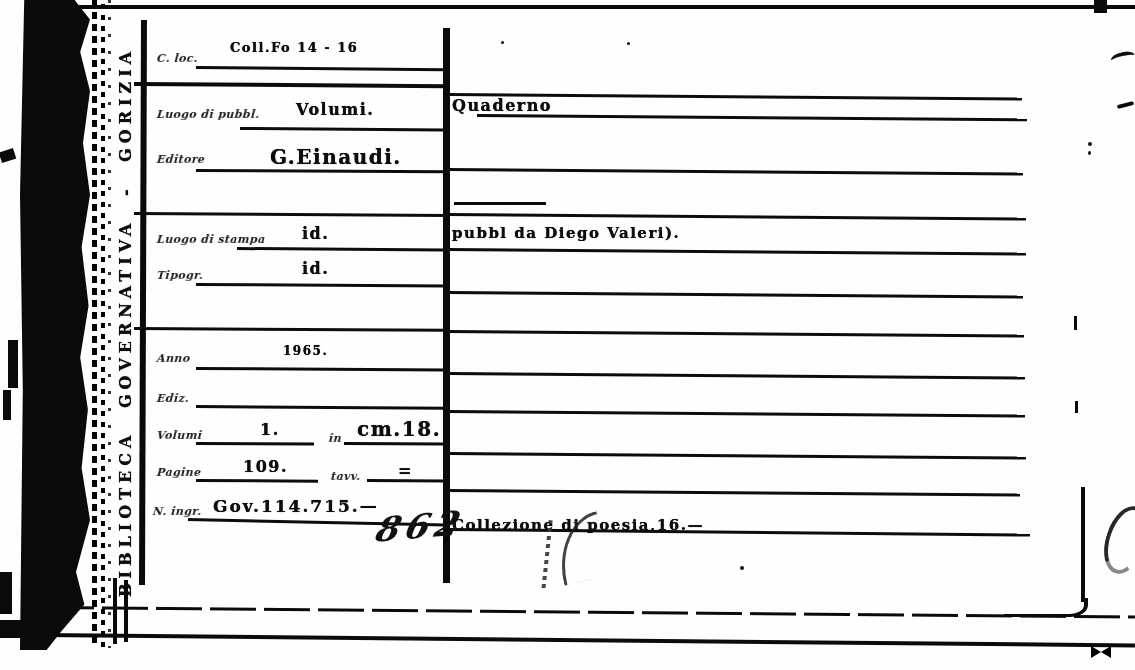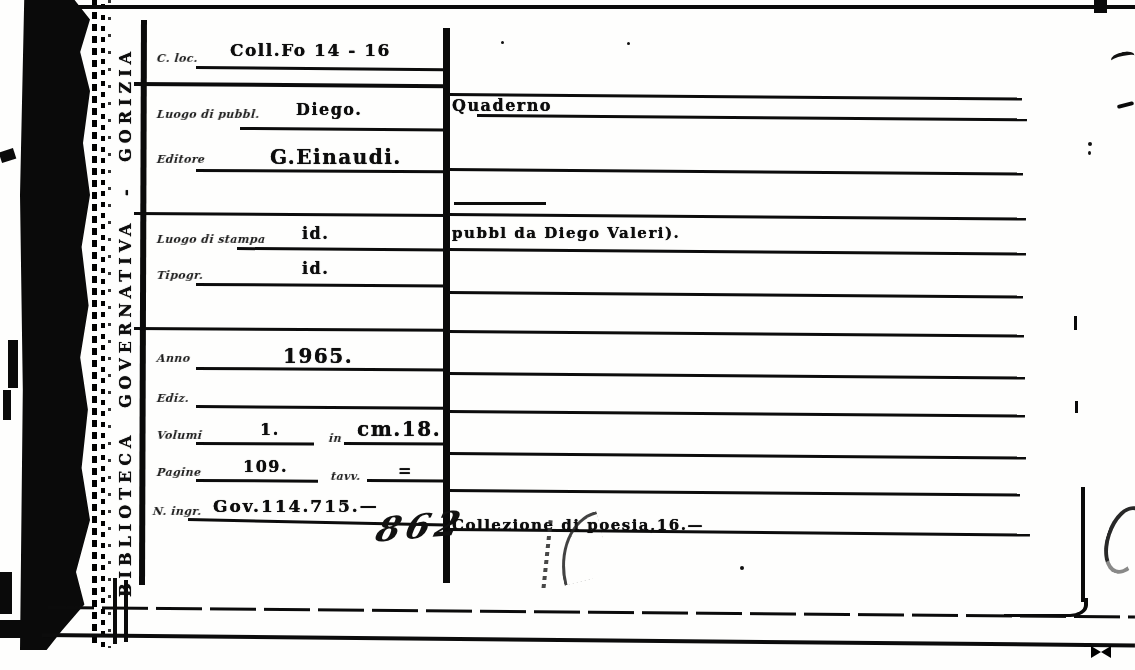--- a/index.html
+++ b/index.html
@@ -40,46 +40,46 @@
 
   <div class="blk" style="left:34px;top:5px;width:1101px;height:4px;"></div>
   <div class="blk" style="left:1094px;top:0;width:13px;height:13px;"></div>
   <div class="blk" style="left:30px;top:4px;width:13px;height:22px;"></div>
   <div class="blk" style="left:140px;top:20px;width:6px;height:565px;transform:rotate(.2deg);"></div>
   <div class="blk" style="left:443px;top:28px;width:7px;height:555px;"></div>
 
   <div class="vlabel">BIBLIOTECA GOVERNATIVA - GORIZIA</div>
 
   <span class="lbl" style="left:157px;top:52px;">C. loc.</span>
-  <span class="typed" style="left:230px;top:40px;font-size:17px;">Coll.Fo 14 - 16</span>
+  <span class="typed" style="left:230px;top:40px;font-size:13px;">Coll.Fo 14 - 16</span>
   <div class="hline" style="left:196px;top:66px;width:248px;transform:rotate(.5deg);"></div>
   <div class="hline" style="left:134px;top:82px;width:312px;height:4px;transform:rotate(.4deg);"></div>
 
   <span class="lbl" style="left:157px;top:108px;">Luogo di pubbl.</span>
-  <span class="typed" style="left:296px;top:100px;font-size:16px;">Diego.</span>
+  <span class="typed" style="left:296px;top:100px;font-size:16px;">Volumi.</span>
   <div class="hline" style="left:240px;top:127px;width:205px;transform:rotate(.4deg);"></div>
 
   <span class="lbl" style="left:157px;top:153px;">Editore</span>
   <span class="typed" style="left:270px;top:145px;font-size:20px;">G.Einaudi.</span>
   <div class="hline" style="left:196px;top:169px;width:250px;transform:rotate(.3deg);"></div>
 
   <div class="hline" style="left:134px;top:212px;width:312px;transform:rotate(.35deg);"></div>
 
   <span class="lbl" style="left:157px;top:233px;">Luogo di stampa</span>
   <span class="typed" style="left:302px;top:224px;font-size:16px;">id.</span>
   <div class="hline" style="left:237px;top:247px;width:208px;transform:rotate(.4deg);"></div>
 
   <span class="lbl" style="left:157px;top:269px;">Tipogr.</span>
   <span class="typed" style="left:302px;top:259px;font-size:16px;">id.</span>
   <div class="hline" style="left:196px;top:283px;width:250px;transform:rotate(.35deg);"></div>
 
   <div class="hline" style="left:134px;top:327px;width:312px;transform:rotate(.3deg);"></div>
 
   <span class="lbl" style="left:157px;top:352px;">Anno</span>
-  <span class="typed" style="left:283px;top:344px;font-size:20px;">1965.</span>
+  <span class="typed" style="left:283px;top:344px;font-size:12px;">1965.</span>
   <div class="hline" style="left:196px;top:367px;width:250px;transform:rotate(.35deg);"></div>
 
   <span class="lbl" style="left:157px;top:392px;">Ediz.</span>
   <span class="typed" style="left:283px;top:385px;font-size:16px;"></span>
   <div class="hline" style="left:196px;top:405px;width:250px;transform:rotate(.4deg);"></div>
 
   <span class="lbl" style="left:157px;top:429px;">Volumi</span>
   <span class="typed" style="left:260px;top:420px;font-size:16px;">1.</span>
   <div class="hline" style="left:196px;top:442px;width:118px;transform:rotate(.3deg);"></div>
   <span class="lbl" style="left:329px;top:432px;">in</span>

